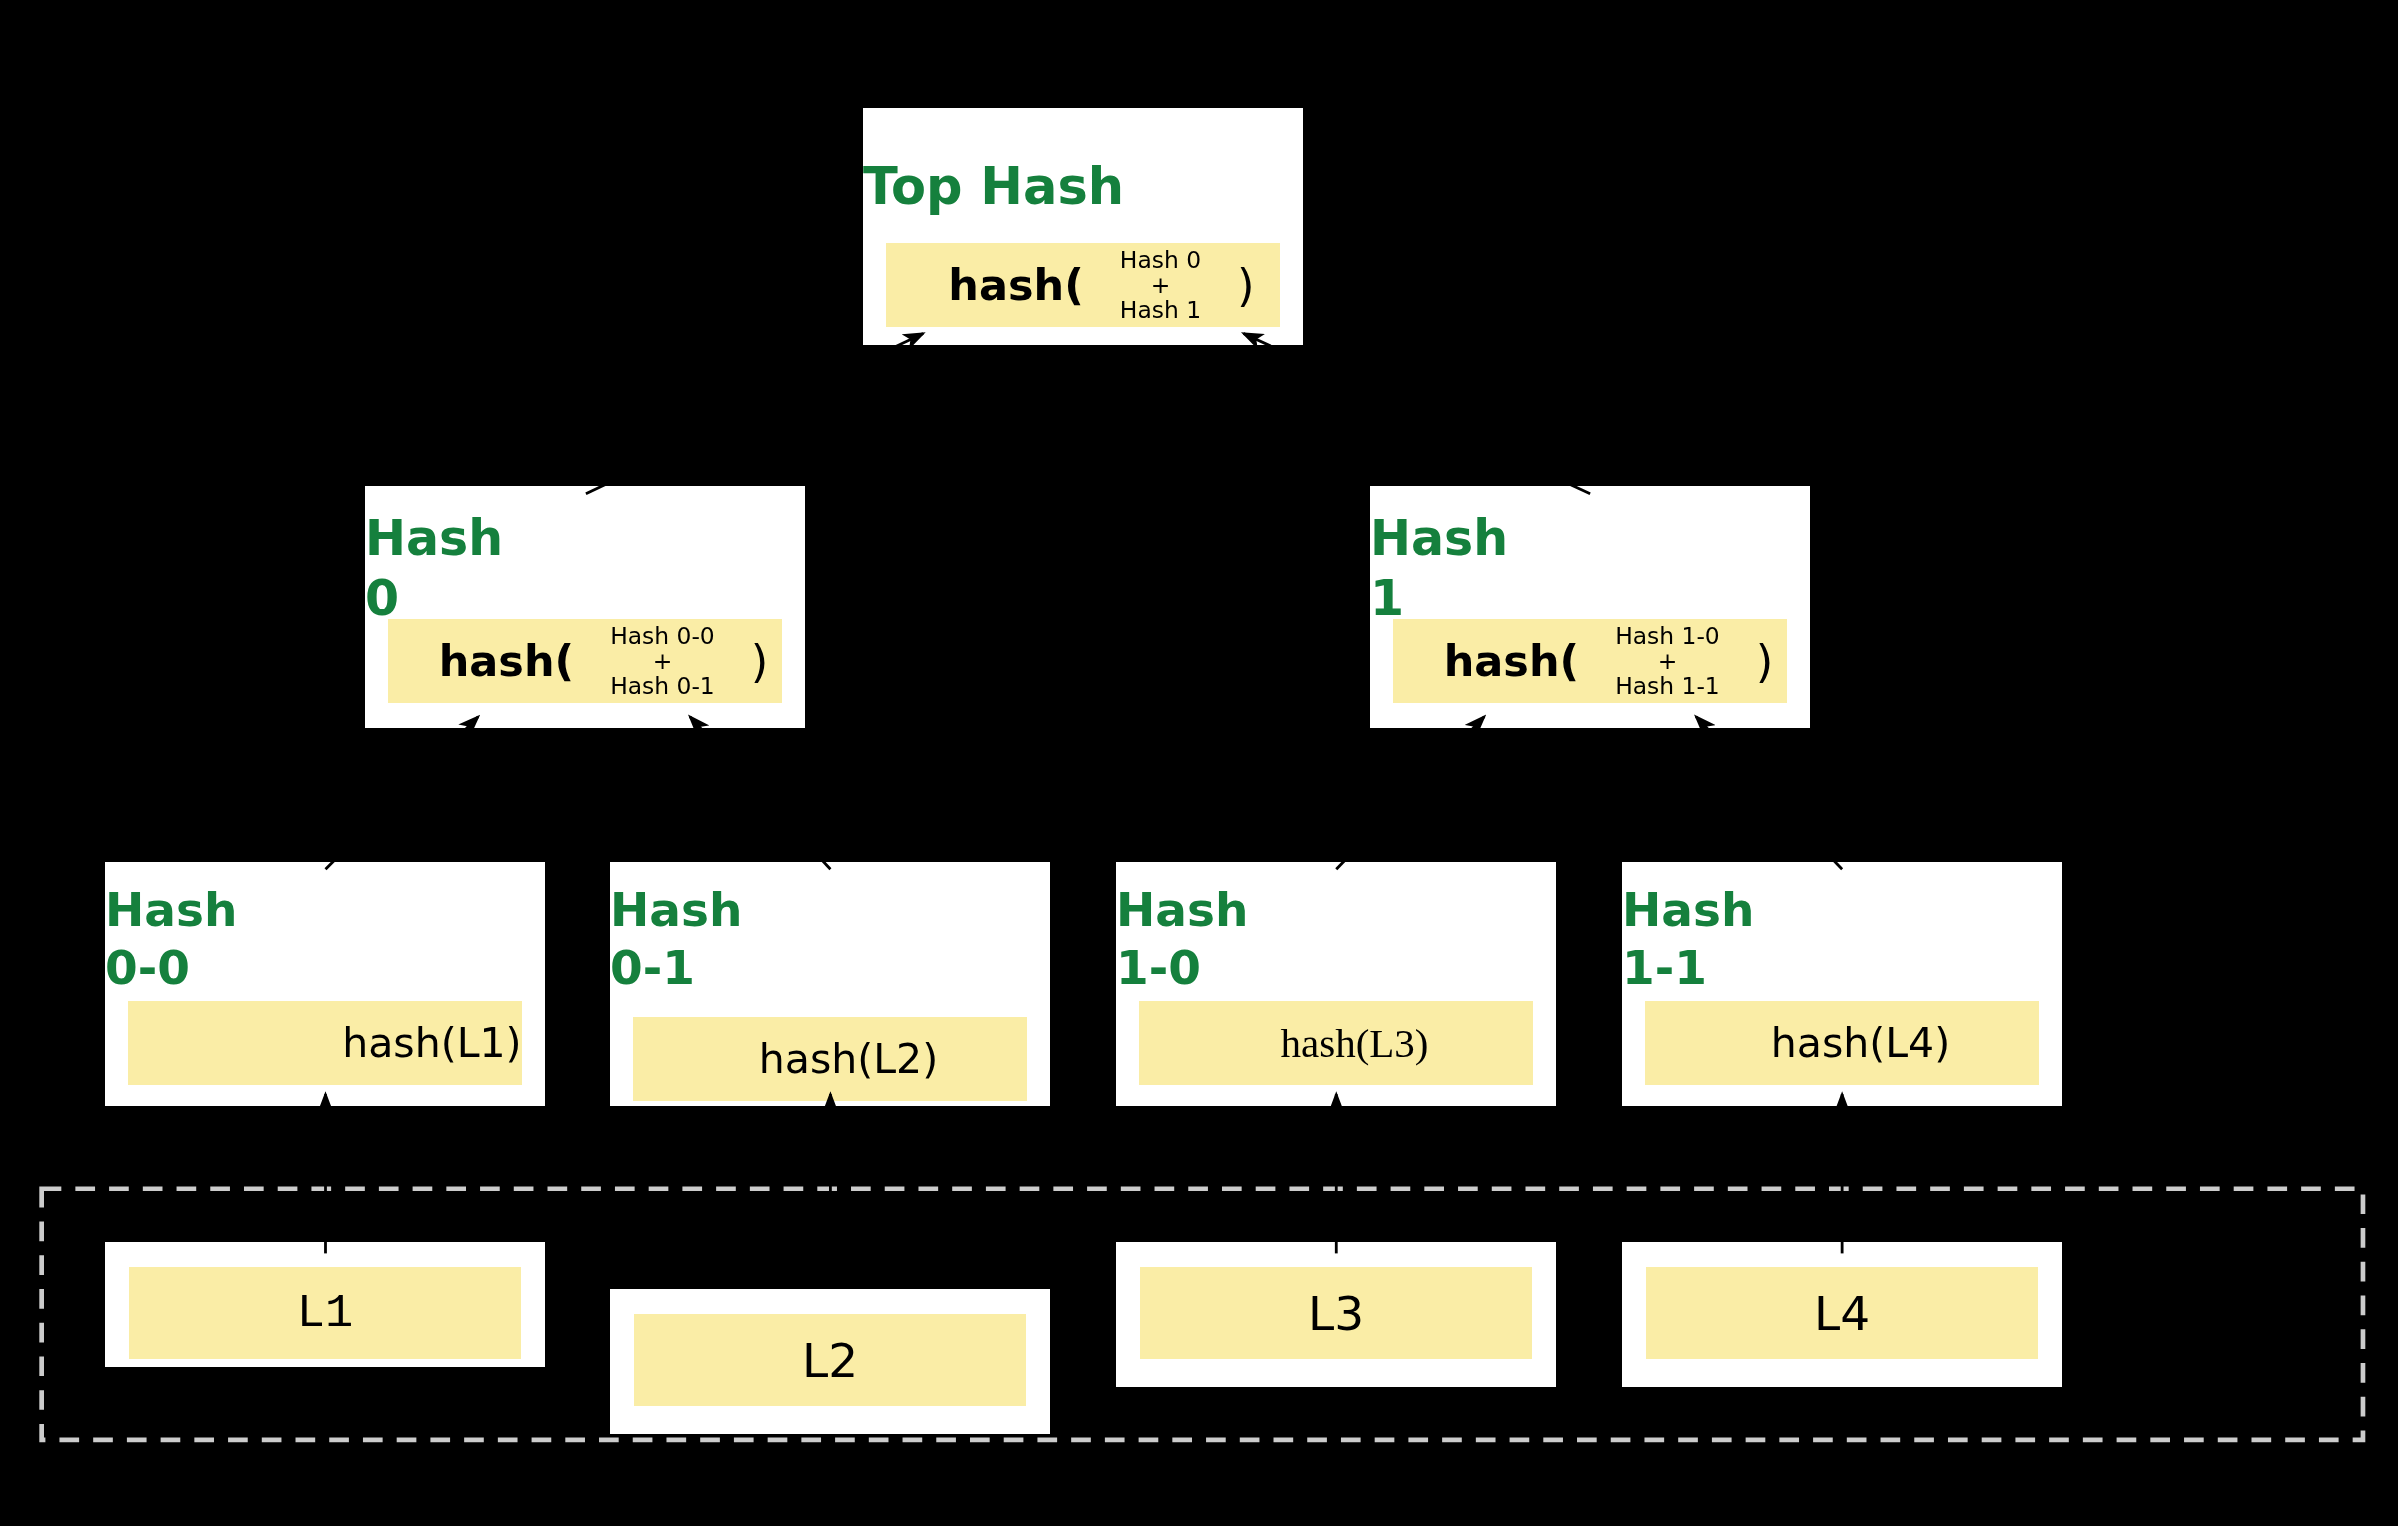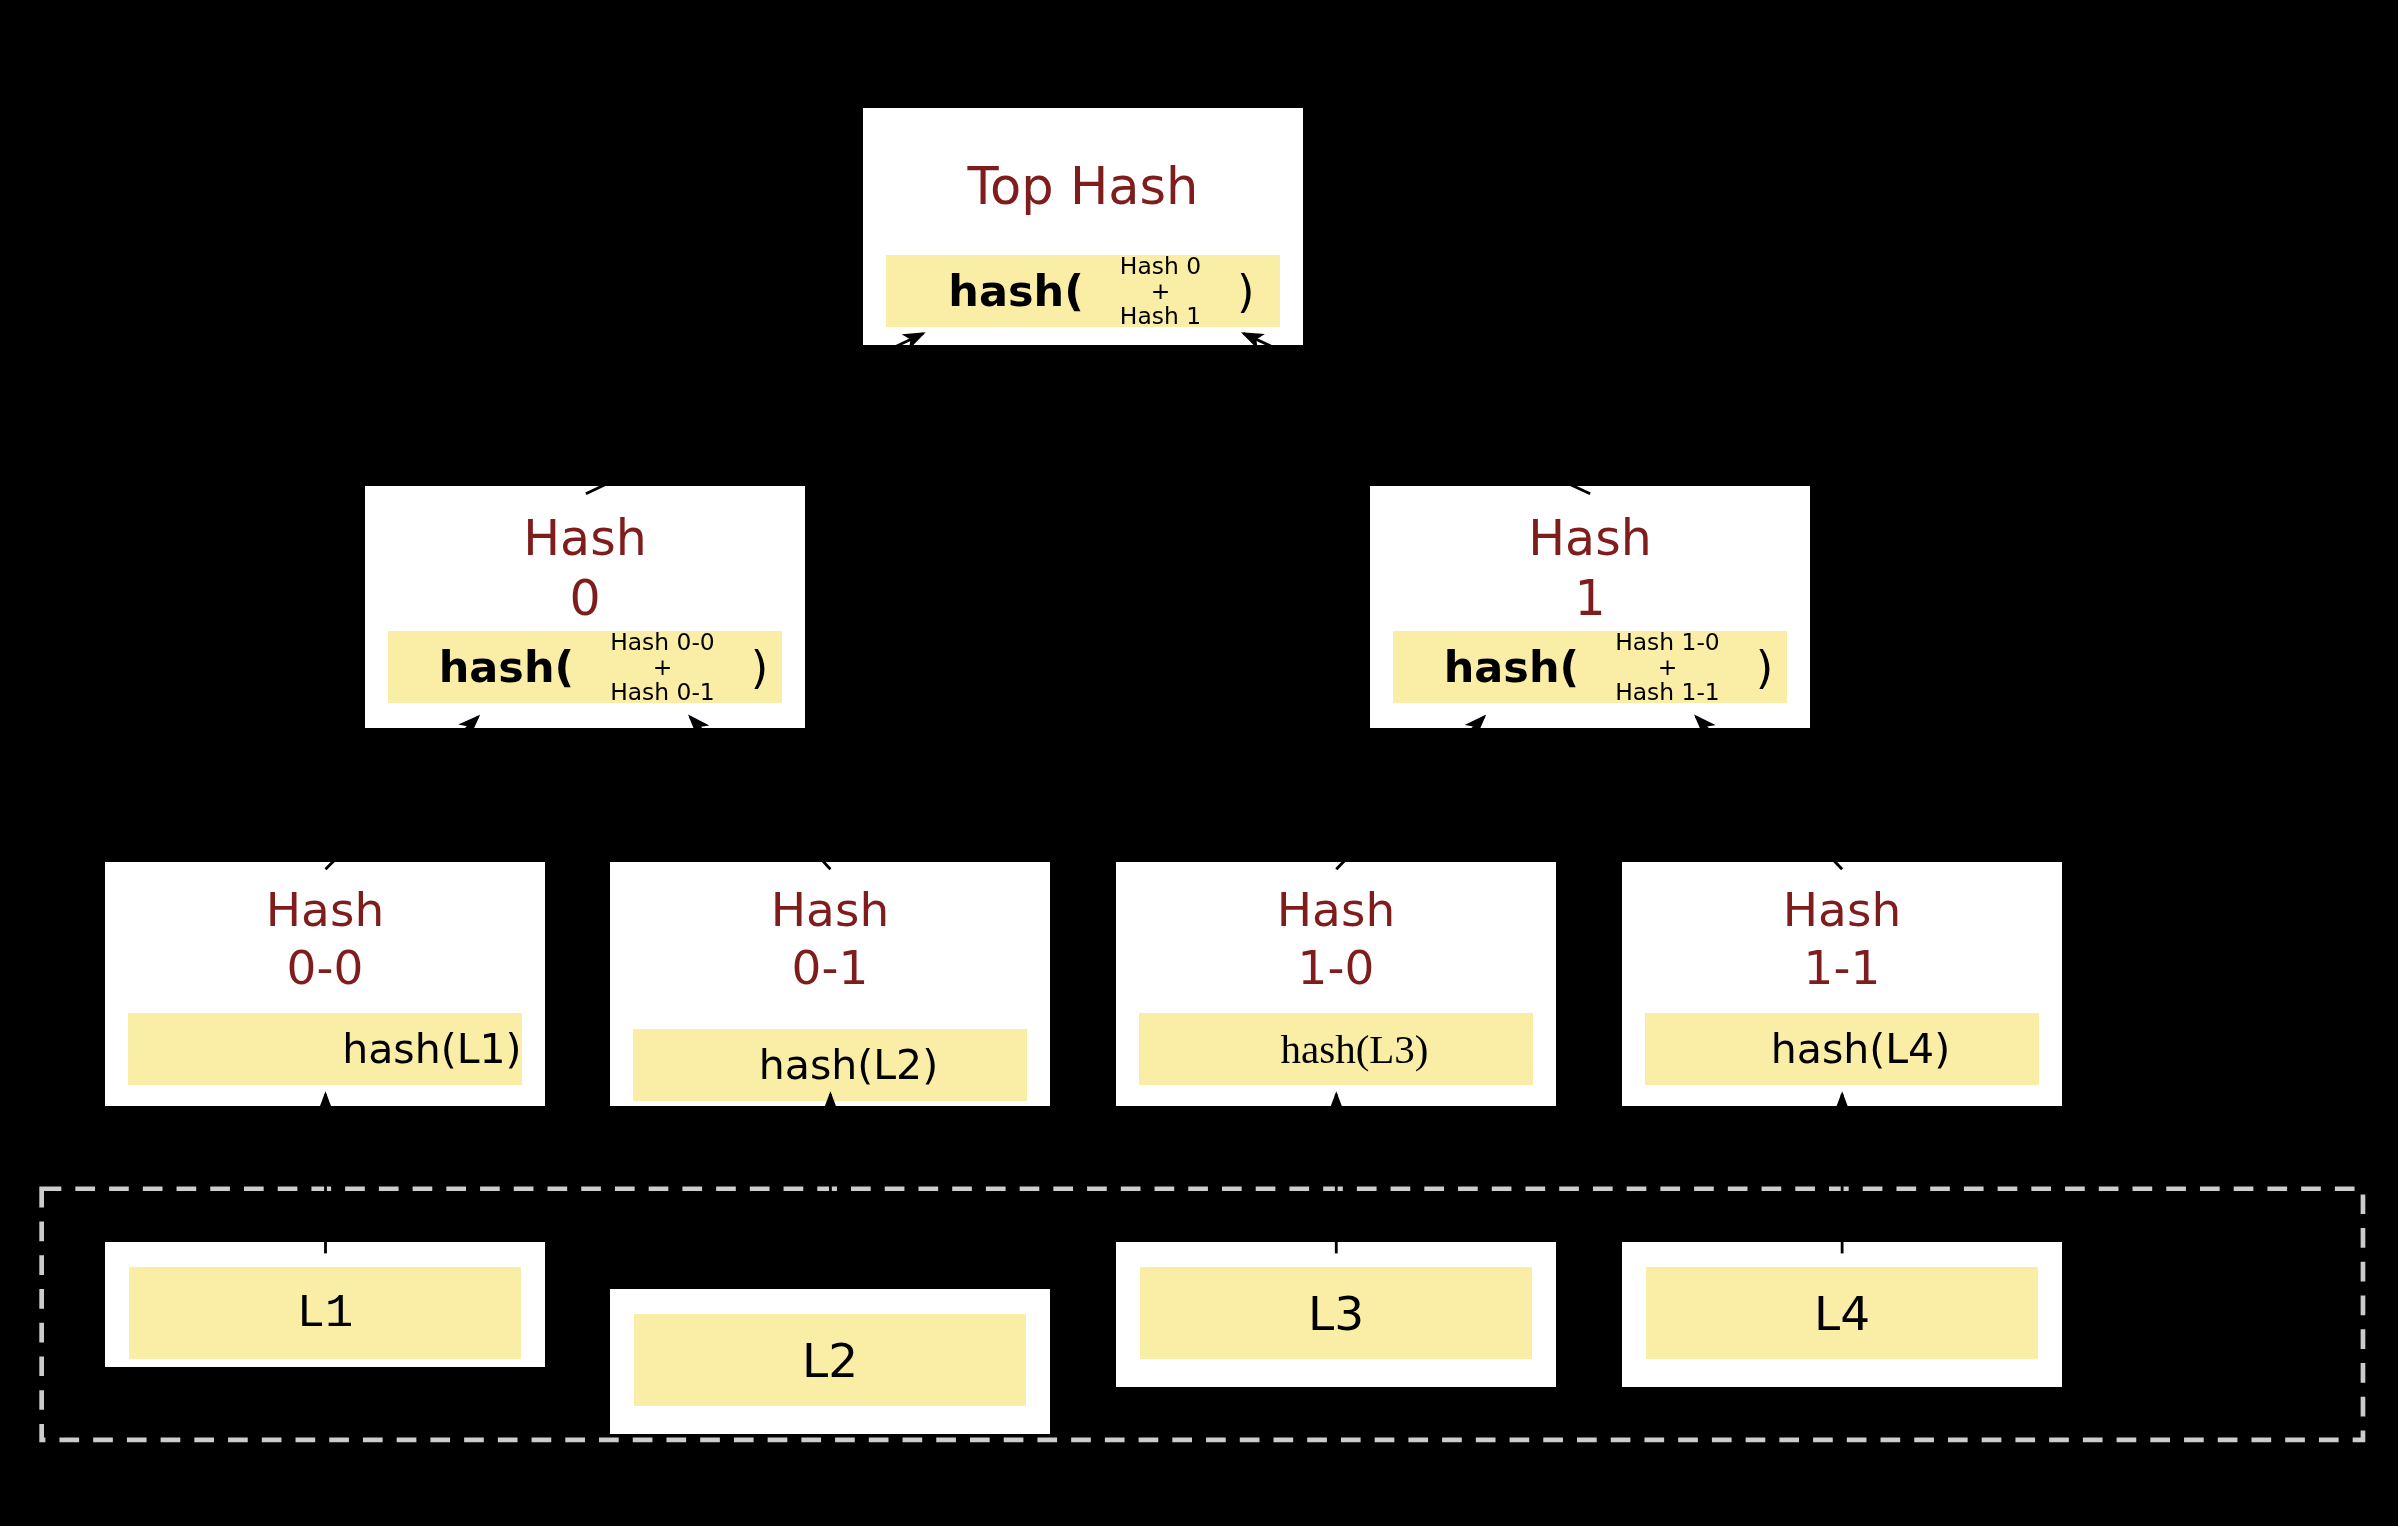--- a/index.html
+++ b/index.html
@@ -10,35 +10,35 @@
     font-family:"DejaVu Sans","Liberation Sans",sans-serif;
     overflow:hidden;
   }
   .node{
     position:absolute;
     background:#fff;
     color:#000;
   }
   .node-title{
     position:absolute;left:0;right:0;
-    text-align:center;
-    color:#7f1d1d;
-    font-weight:400;
+    text-align:left;
+    color:#15803d;
+    font-weight:700;
   }
   .title-1line{top:52px;font-size:51px;line-height:54px;}
   .title-2line-a{top:22.5px;font-size:49px;line-height:60px;white-space:pre-line;}
   .title-2line-b{top:19px;font-size:47px;line-height:58px;white-space:pre-line;}
   .band{
     position:absolute;
     background:#FAEDA6;
     display:flex;
     align-items:center;
     justify-content:center;
   }
-  .band-hash{left:23.4px;right:23.4px;height:72px;padding-left:37px;}
+  .band-hash{left:23.4px;right:23.4px;height:84px;padding-left:37px;}
   .formula{
     display:flex;align-items:center;justify-content:center;
     gap:36px;
   }
   .fn{font-weight:700;font-size:43px;}
   .paren-close{font-weight:400;font-size:45px;}
   .operands{
     display:flex;flex-direction:column;align-items:center;
     font-size:23.4px;line-height:25px;font-weight:400;
     text-align:center;

